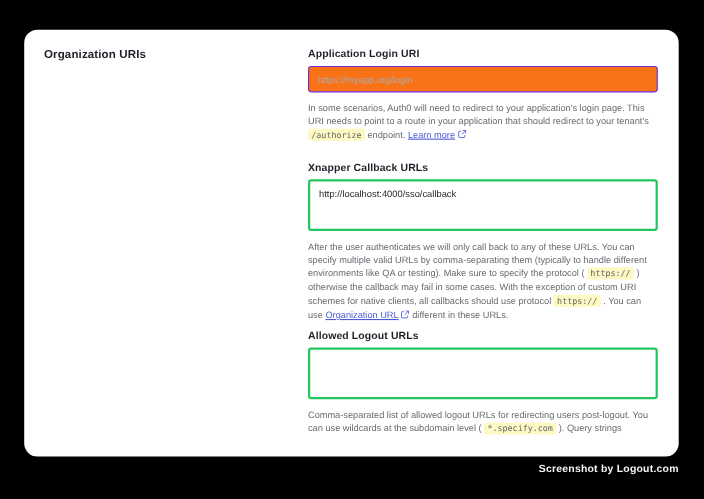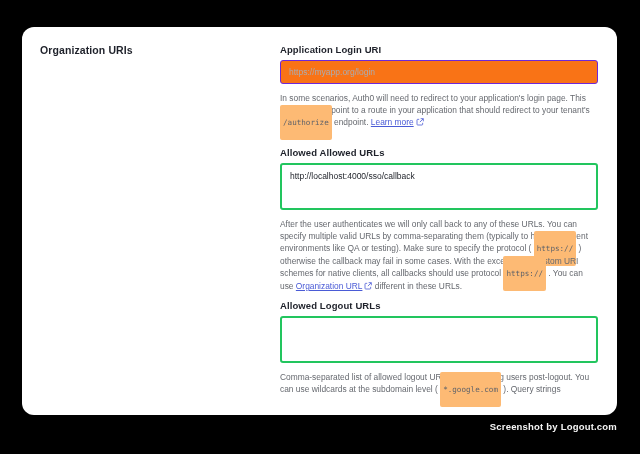--- a/index.html
+++ b/index.html
@@ -78,23 +78,23 @@
   .help {
     margin: 8px 0 0 0;
     font-size: 8.4px;
     line-height: 12px;
     color: #66696f;
   }
 
   .chip {
     font-family: "DejaVu Sans Mono", monospace;
     font-size: 7.6px;
-    background: #fdba74;
+    background: #fef9c3;
     color: #606369;
-    padding: 13px 3px;
+    padding: 1px 3px;
     border-radius: 2px;
     white-space: nowrap;
   }
 
   .link {
     color: #4a5bd6;
     text-decoration: underline;
     white-space: nowrap;
   }
   .ext-icon {
@@ -134,32 +134,32 @@
         <label class="field-label">Application Login URI</label>
         <input type="text" class="text-input" placeholder="https://myapp.org/login" style="">
         <p class="help"><span>In some scenarios, Auth0 will need to redirect to your application's login page. This URI needs to point to a route in your application that should redirect to your tenant's </span><code class="chip">/authorize</code><span> endpoint. </span><a href="#" class="link"><span>Learn more</span><svg class="ext-icon" viewBox="0 0 12 12">
                 <path d="M4.8 2H2.6A1.1 1.1 0 0 0 1.5 3.1v6.3a1.1 1.1 0 0 0 1.1 1.1h6.3a1.1 1.1 0 0 0 1.1-1.1V7.2" fill="none" stroke="currentColor" stroke-width="1.2"></path>
                 <path d="M7 1h4v4" fill="none" stroke="currentColor" stroke-width="1.2"></path>
                 <path d="M10.8 1.2 5.8 6.2" fill="none" stroke="currentColor" stroke-width="1.2"></path>
               </svg></a></p>
       </div>
 
       <div class="field field-callback">
-        <label class="field-label">Allowed Allowed URLs</label>
+        <label class="field-label">Xnapper Callback URLs</label>
         <textarea class="text-area" style="">http://localhost:4000/sso/callback</textarea>
         <p class="help"><span>After the user authenticates we will only call back to any of these URLs. You can specify multiple valid URLs by comma-separating them (typically to handle different environments like QA or testing). Make sure to specify the protocol ( </span><code class="chip">https://</code><span> ) otherwise the callback may fail in some cases. With the exception of custom URI schemes for native clients, all callbacks should use protocol </span><code class="chip">https://</code><span> . You can use </span><a href="#" class="link"><span>Organization URL</span><svg class="ext-icon" viewBox="0 0 12 12">
                 <path d="M4.8 2H2.6A1.1 1.1 0 0 0 1.5 3.1v6.3a1.1 1.1 0 0 0 1.1 1.1h6.3a1.1 1.1 0 0 0 1.1-1.1V7.2" fill="none" stroke="currentColor" stroke-width="1.2"></path>
                 <path d="M7 1h4v4" fill="none" stroke="currentColor" stroke-width="1.2"></path>
                 <path d="M10.8 1.2 5.8 6.2" fill="none" stroke="currentColor" stroke-width="1.2"></path>
               </svg></a><span> different in these URLs.</span></p>
       </div>
 
       <div class="field field-logout">
         <label class="field-label">Allowed Logout URLs</label>
         <textarea class="text-area" style=""></textarea>
-        <p class="help"><span>Comma-separated list of allowed logout URLs for redirecting users post-logout. You can use wildcards at the subdomain level ( </span><code class="chip">*.google.com</code><span> ). Query strings</span></p>
+        <p class="help"><span>Comma-separated list of allowed logout URLs for redirecting users post-logout. You can use wildcards at the subdomain level ( </span><code class="chip">*.specify.com</code><span> ). Query strings</span></p>
       </div>
 
     </div>
   </section>
 
   <div class="watermark">Screenshot by Logout.com</div>
 </div>
 
 </body></html>

